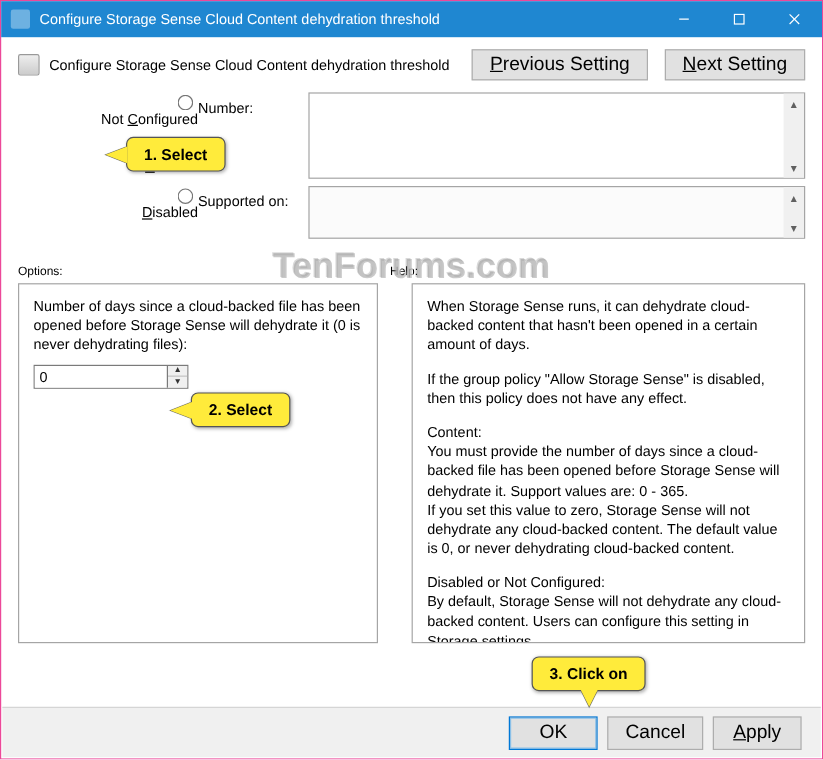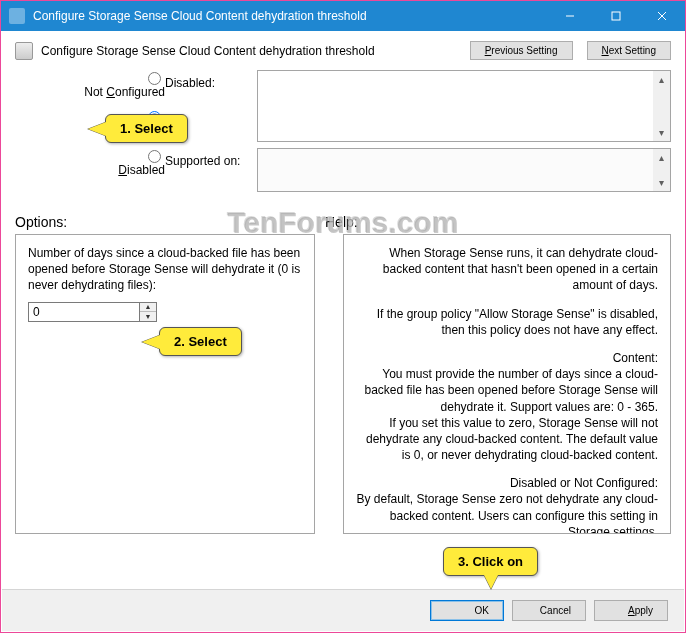--- a/index.html
+++ b/index.html
@@ -11,56 +11,56 @@
 .titlebar .winbtns { display: flex; height: 100%; }
 .titlebar .winbtn { width: 46px; height: 30px; display: flex; align-items: center; justify-content: center; color: #fff; font-size: 11px; }
 .titlebar .winbtn svg { width: 10px; height: 10px; }
 
 .content { padding: 10px 14px 0 14px; color: #000; }
 .header-row { display: flex; align-items: center; gap: 8px; margin-bottom: 6px; }
 .header-row .subtitle { flex: 1; font-size: 12px; }
 .header-row .btn { margin-left: 6px; }
 .policy-icon { width: 18px; height: 18px; background: linear-gradient(#eee,#ccc); border: 1px solid #999; border-radius: 2px; display:inline-block; }
 
-.btn { background: #e1e1e1; border: 1px solid #adadad; padding: 3px 14px; font-size: 10px; cursor: default; min-width: 80px; text-align:center; }
+.btn { background: #e1e1e1; border: 1px solid #adadad; padding: 3px 14px; font-size: 16px; cursor: default; min-width: 80px; text-align:center; }
 .btn.default { border: 1px solid #0078d7; box-shadow: 0 0 0 1px #8ac0e8 inset; }
 
 .top-grid { display: flex; margin-top: 10px; }
 .radio-col { width: 150px; padding-top: 2px; }
 .radio-row { display: flex; align-items: flex-end; margin-bottom: 12px; font-size: 12px; flex-direction: column; }
 .radio-row input { margin-right: 4px; }
 .radio-row label { cursor: default; }
 
 .fields-col { flex: 1; }
 .field-row { display: flex; margin-bottom: 6px; }
 .field-label { width: 92px; text-align: left; font-size: 12px; padding-top: 6px; }
 .textarea-wrap { position: relative; flex: 1; border: 1px solid #a5a5a5; background: #fff; height: 72px; }
 .textarea-wrap.short { height: 44px; background:#fbfbfb; }
 .scrolltrack { position: absolute; right: 0; top: 0; bottom: 0; width: 17px; background: #f0f0f0; display:flex; flex-direction:column; justify-content:space-between; }
 .scrollarrow { height: 17px; display:flex; align-items:center; justify-content:center; color:#606060; font-size:10px;}
 .textarea-inner { padding: 4px; font-size: 12px; color:#555; }
 
 .mid-labels { display: flex; margin-top: 16px; margin-bottom: 4px; }
-.mid-labels .lbl { font-size: 14px; }
+.mid-labels .lbl { font-size: 10px; }
 .mid-labels .opts { width: 310px; }
 .mid-labels .help { flex: 1; }
 
 .panels { display: flex; gap: 28px; }
 .panel { border: 1px solid #a5a5a5; background: #fff; padding: 10px 12px; font-size: 12px; line-height: 1.35; }
 .panel.options { width: 300px; height: 300px; }
-.panel.help { flex: 1; height: 300px; position: relative; overflow: hidden; text-align: right; }
+.panel.help { flex: 1; height: 300px; position: relative; overflow: hidden; }
 
 .spinner { display:inline-flex; border:1px solid #7a7a7a; height:20px; margin-top:8px; }
 .spinner input { border:none; width:110px; padding:2px 4px; font-size:12px; outline:none; }
 .spinner .spbtns { display:flex; flex-direction:column; border-left:1px solid #7a7a7a; }
 .spinner .spbtn { height:10px; width:16px; background:#f0f0f0; display:flex; align-items:center; justify-content:center; font-size:7px; line-height:7px; color:#333; }
 .spinner .spbtn:first-child { border-bottom:1px solid #bbb; }
 
 .bottom-bar { position:absolute; left:1px; right:1px; bottom:1px; height:42px; background:#f0f0f0; border-top:1px solid #d5d5d5; display:flex; align-items:center; justify-content:flex-end; gap:8px; padding-right:16px; }
-.bottom-bar .btn { min-width: 74px; padding:4px 14px;text-align:right; }
+.bottom-bar .btn { min-width: 74px; padding:4px 14px; }
 
 .callout { position:absolute; background: #ffeb3b; border:1px solid #555; border-radius:6px; padding:6px 14px; font-weight:bold; font-size:13px; color:#000; box-shadow: 1px 1px 3px rgba(0,0,0,0.3); }
 .callout .pointer { position:absolute; width:0; height:0; }
 .callout.left .pointer { left:-18px; top:50%; transform:translateY(-50%); border-top:7px solid transparent; border-bottom:7px solid transparent; border-right:18px solid #ffeb3b; filter: drop-shadow(-1px 0 0 #555); }
 .callout.down .pointer { bottom:-14px; left:50%; transform:translateX(-50%); border-left:7px solid transparent; border-right:7px solid transparent; border-top:14px solid #ffeb3b; filter: drop-shadow(0 1px 0 #555); }
 
 .watermark { position:absolute; left:50%; top:205px; transform:translateX(-50%); font-size:30px; font-weight:bold; color:rgba(150,150,150,0.5); font-family: Arial, sans-serif; text-shadow: 1px 1px 0 rgba(255,255,255,0.6), -1px -1px 0 rgba(0,0,0,0.15); pointer-events:none; }
 
 .help p { margin-bottom: 12px; }
 .underline-letter { text-decoration: underline; }
@@ -112,21 +112,21 @@
           <input type="radio" name="state" checked="" style="">
           <label><span class="underline-letter">E</span>nabled</label>
         </div>
         <div class="radio-row">
           <input type="radio" name="state" style="">
           <label><span class="underline-letter">D</span>isabled</label>
         </div>
       </div>
       <div class="fields-col">
         <div class="field-row">
-          <div class="field-label">Disabled:</div>
+          <div class="field-label">Number:</div>
           <div class="textarea-wrap">
             <div class="textarea-inner"></div>
             <div class="scrolltrack">
               <div class="scrollarrow">▴</div>
               <div class="scrollarrow">▾</div>
             </div>
           </div>
         </div>
         <div class="field-row">
           <div class="field-label">Supported on:</div>
@@ -154,21 +154,21 @@
           <div class="spbtns">
             <div class="spbtn">▲</div>
             <div class="spbtn">▼</div>
           </div>
         </div>
       </div>
       <div class="panel help">
         <p>When Storage Sense runs, it can dehydrate cloud-backed content that hasn't been opened in a certain amount of days.</p>
         <p>If the group policy "Allow Storage Sense" is disabled, then this policy does not have any effect.</p>
         <p><span>Content:</span><br><span>You must provide the number of days since a cloud-backed file has been opened before Storage Sense will dehydrate it. Support values are: 0 - 365.</span><br><span>If you set this value to zero, Storage Sense will not dehydrate any cloud-backed content. The default value is 0, or never dehydrating cloud-backed content.</span></p>
-        <p><span>Disabled or Not Configured:</span><br><span>By default, Storage Sense zero not dehydrate any cloud-backed content. Users can configure this setting in Storage settings.</span></p>
+        <p><span>Disabled or Not Configured:</span><br><span>By default, Storage Sense will not dehydrate any cloud-backed content. Users can configure this setting in Storage settings.</span></p>
       </div>
     </div>
 
   </div>
 
   <div class="bottom-bar">
     <button class="btn default">OK</button>
     <button class="btn">Cancel</button>
     <button class="btn"><span class="underline-letter">A</span>pply</button>
   </div>

